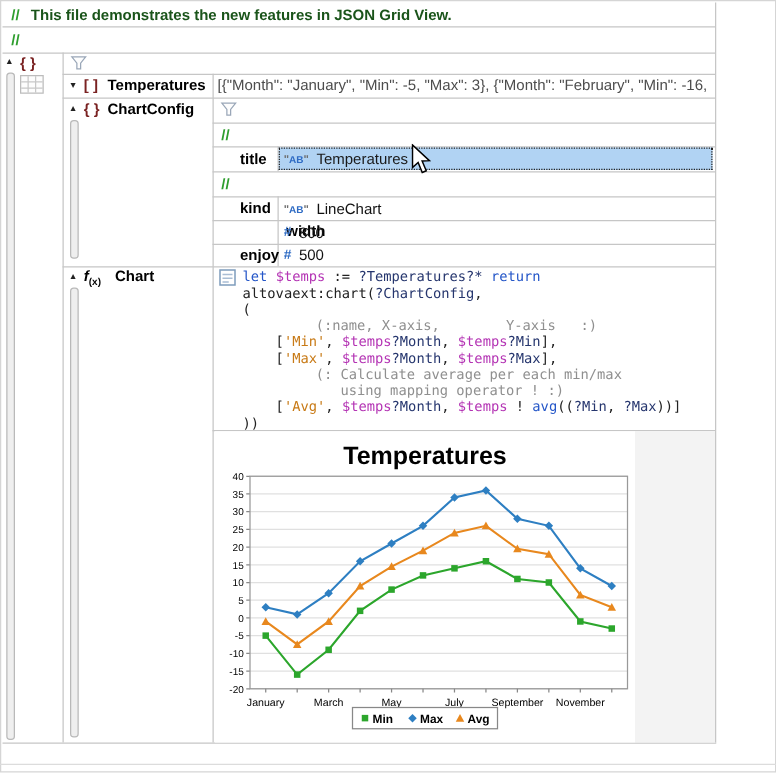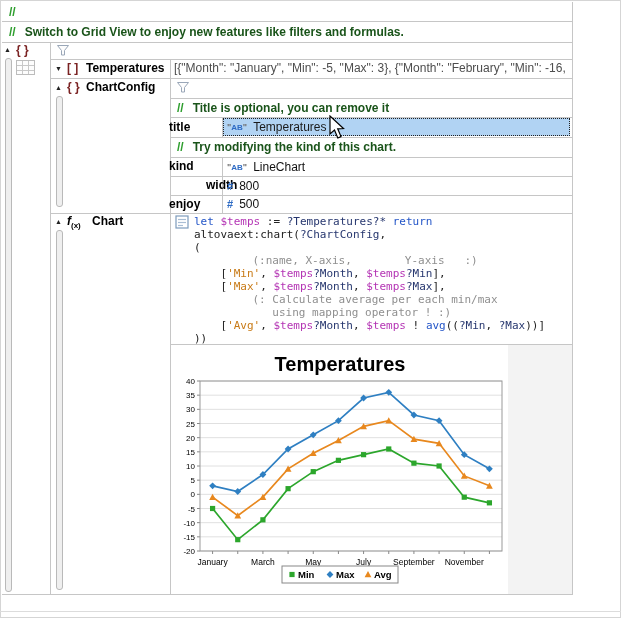--- a/index.html
+++ b/index.html
@@ -33,21 +33,21 @@
       linear-gradient(#c8c8c8,#c8c8c8) 0 9px/100% 1px no-repeat,
       linear-gradient(#c8c8c8,#c8c8c8) 5px 0/1px 100% no-repeat,
       linear-gradient(#c8c8c8,#c8c8c8) 11px 0/1px 100% no-repeat, #fdfdfd; }
 
   .funnel { position:absolute; width:14px; height:13px; }
 
   .preview { position:absolute; left:174px; top:59px; width:394px; height:19px;
     line-height:19px; color:#4d4d4d; white-space:nowrap; overflow:hidden; }
 
   .cfg-comment { position:absolute; left:177px; display:flex; align-items:center; }
-  .cfg-label { position:absolute; left:169px; font-weight:700; color:#000; }
+  .cfg-label { position:absolute; left:192px; font-weight:700; color:#000; }
   .cfg-value { position:absolute; left:227px; display:flex; align-items:center; gap:6px; color:#111; }
 
   .str-icon { font-size:8px; font-weight:700; color:#2e6bc4; letter-spacing:0; }
   .str-icon::before, .str-icon::after { content:'"'; color:#6d6d6d; font-size:9px; }
   .num-icon { color:#2e6bc4; font-weight:700; font-size:11px; }
 
   .sel-row { position:absolute; left:223px; top:118px; width:347px; height:18px;
     background:#b1d3f3; border:1px dotted #222; display:flex; align-items:center; gap:6px;
     padding-left:3px; }
 
@@ -71,24 +71,24 @@
 
   .cursor { position:absolute; left:329px; top:115px; width:18px; height:26px; }
 </style>
 </head>
 <body>
 
 <div class="frame"></div>
 
 <div class="comment-row" style="top:2px;height:19px;padding-left:7px;">
   <span class="slashes">//</span>
+  <span class="comment-text">This file demonstrates the new features in JSON Grid View.</span>
 </div>
 <div class="comment-row" style="top:21px;height:21px;padding-left:7px;">
   <span class="slashes">//</span>
-  <span class="comment-text">Switch to Grid View to enjoy new features like filters and formulas.</span>
 </div>
 
 <div class="bd" style="left:572px;top:2px;width:1px;height:592px;"></div>
 <div class="bd" style="left:2px;top:594px;width:571px;height:1px;"></div>
 <div class="bd" style="left:2px;top:21px;width:570px;height:1px;"></div>
 <div class="bd" style="left:2px;top:42px;width:570px;height:1px;"></div>
 <div class="bd" style="left:50px;top:42px;width:1px;height:552px;"></div>
 <div class="bd" style="left:50px;top:59px;width:522px;height:1px;"></div>
 <div class="bd" style="left:50px;top:78px;width:522px;height:1px;"></div>
 <div class="bd" style="left:170px;top:59px;width:1px;height:535px;"></div>
@@ -121,32 +121,30 @@
 <span class="sym" style="left:67px;top:80px;">{ }</span>
 <span class="rowname" style="left:86px;top:80px;">ChartConfig</span>
 <div class="collapse-bar" style="left:56px;top:96px;height:111px;"></div>
 
 <svg class="funnel" style="left:176px;top:81px;" viewBox="0 0 14 13">
   <path d="M1.5 1.5 H12.5 L8.5 6.5 V11 H5.5 V6.5 Z" fill="#fdfdfd" stroke="#9aa7b8" stroke-width="1"></path>
 </svg>
 
 <div class="cfg-comment" style="top:98px;height:19px;">
   <span class="slashes">//</span>
-  <span class="comment-text">Title is optional, you can remove it</span>
 </div>
 
 <span class="cfg-label" style="top:117px;line-height:20px;">title</span>
 <div class="sel-row">
   <span class="str-icon">AB</span>
   <span>Temperatures</span>
 </div>
 
 <div class="cfg-comment" style="top:137px;height:20px;">
   <span class="slashes">//</span>
-  <span class="comment-text">Try modifying the kind of this chart.</span>
 </div>
 
 <span class="cfg-label" style="top:157px;line-height:19px;">kind</span>
 <div class="cfg-value" style="top:157px;height:19px;">
   <span class="str-icon">AB</span>
   <span>LineChart</span>
 </div>
 
 <span class="cfg-label" style="top:176px;line-height:19px;margin-left:37px;">width</span>
 <div class="cfg-value" style="top:176px;height:19px;">

